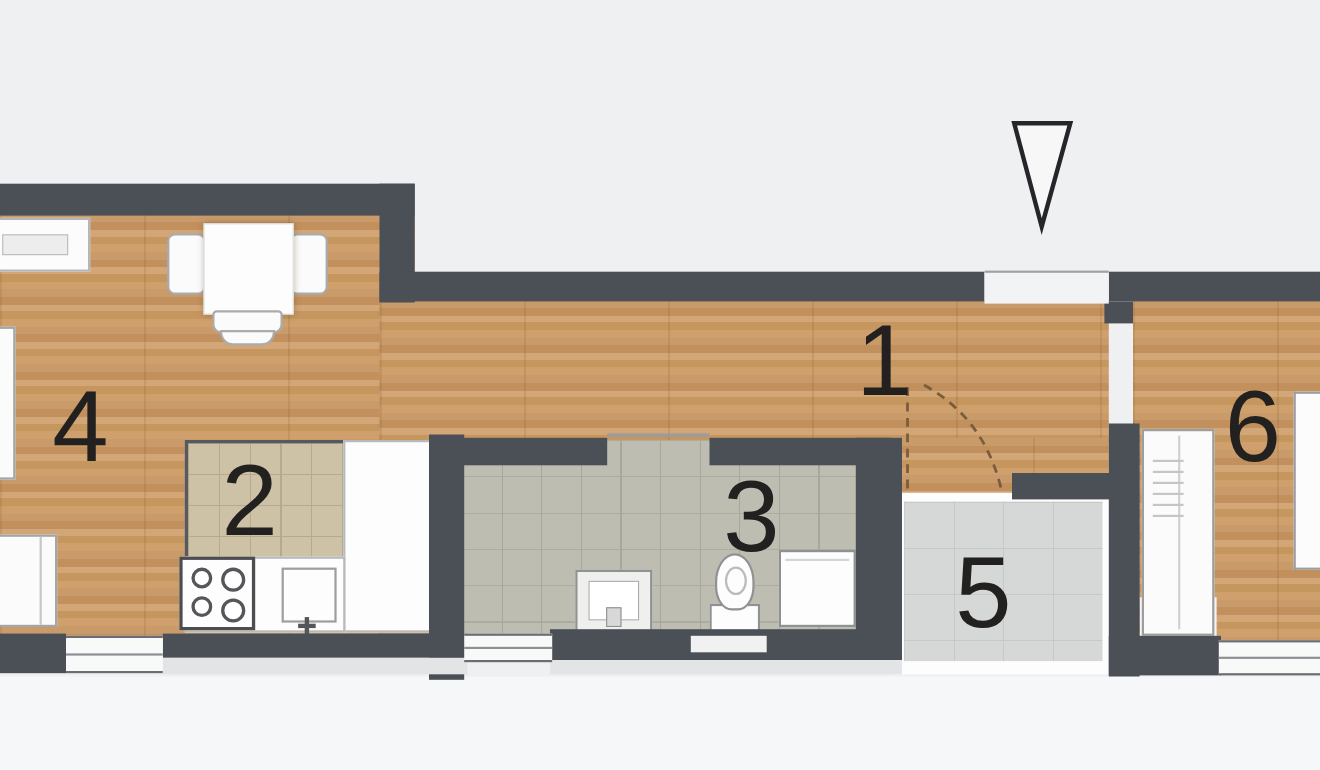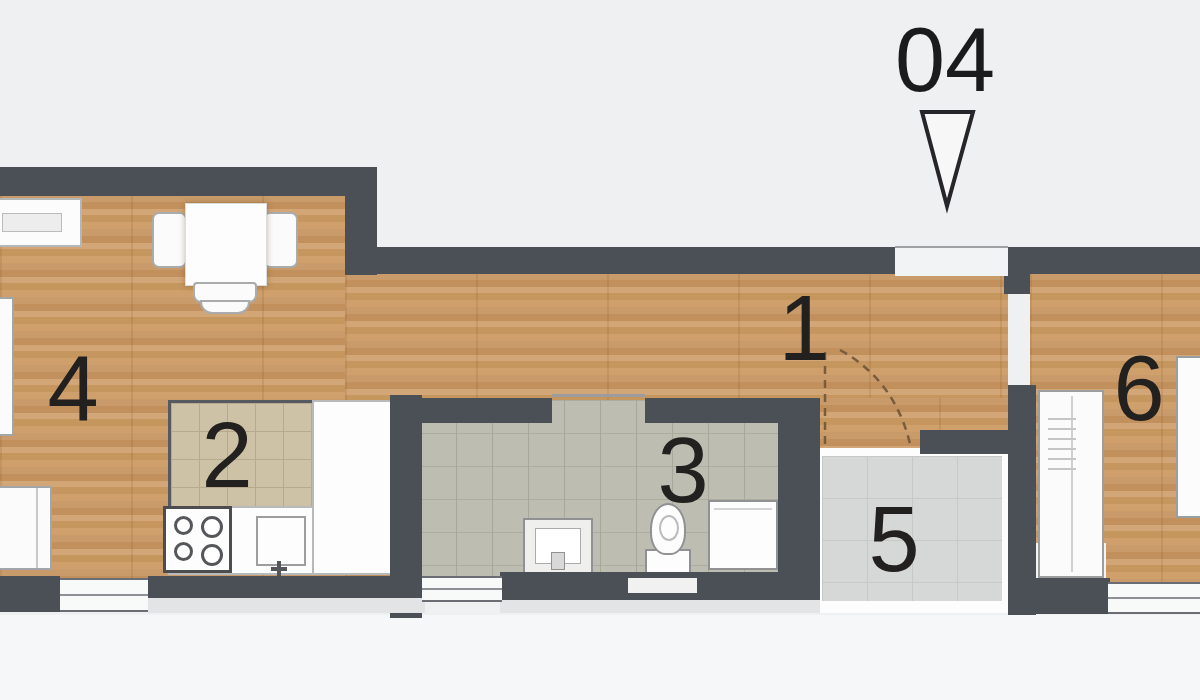--- a/index.html
+++ b/index.html
@@ -189,21 +189,20 @@
 
   <div class="entry-gap"></div>
   <div class="door-line" style="left:552px;top:394px;width:93px;height:3px;"></div>
 
   <svg class="overlay-svg" width="1200" height="700" viewBox="0 0 1200 700">
     <polygon points="922,112 973,112 947,206" fill="#f7f7f8" stroke="#26262a" stroke-width="4" stroke-linejoin="miter"></polygon>
     <path d="M840,350 C880,372 901,406 910,444" fill="none" stroke="#7a5c3d" stroke-width="2.5" stroke-dasharray="8 6"></path>
     <path d="M825,352 L825,448" fill="none" stroke="#7a5c3d" stroke-width="2.5" stroke-dasharray="8 6"></path>
   </svg>
 
-  <div class="unit-num" style="left:945px;top:60px;">04</div>
   <div class="room-num" style="left:803px;top:328px;">1</div>
   <div class="room-num" style="left:226px;top:455px;">2</div>
   <div class="room-num" style="left:682px;top:470px;">3</div>
   <div class="room-num" style="left:72px;top:388px;">4</div>
   <div class="room-num" style="left:893px;top:539px;">5</div>
   <div class="room-num" style="left:1138px;top:388px;">6</div>
 
 </div>
 
 </body></html>

